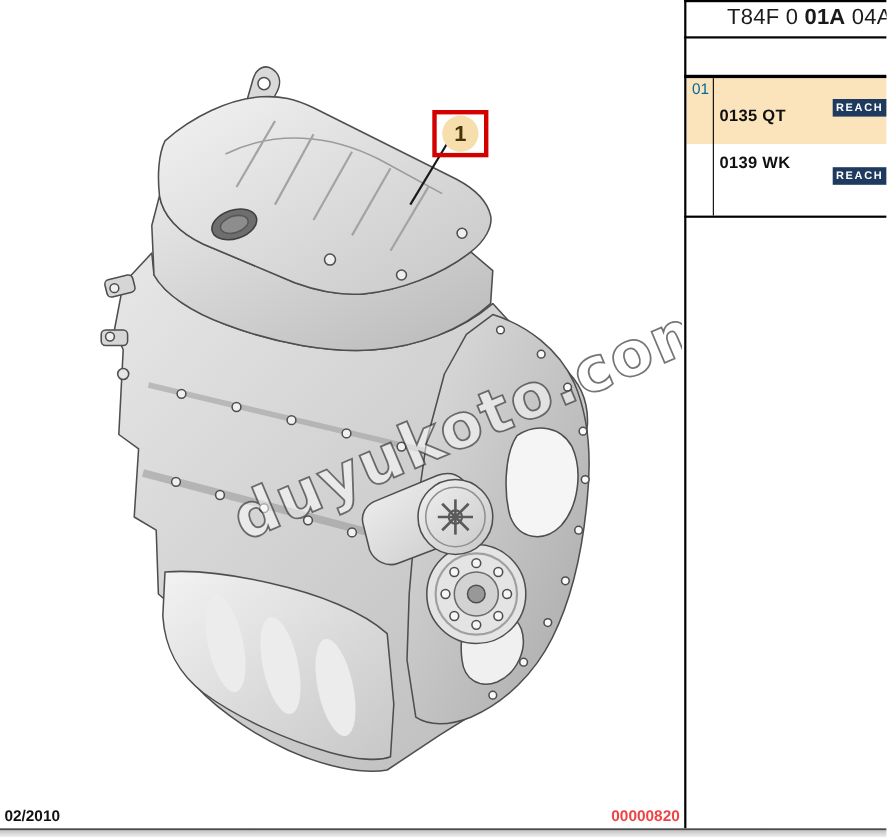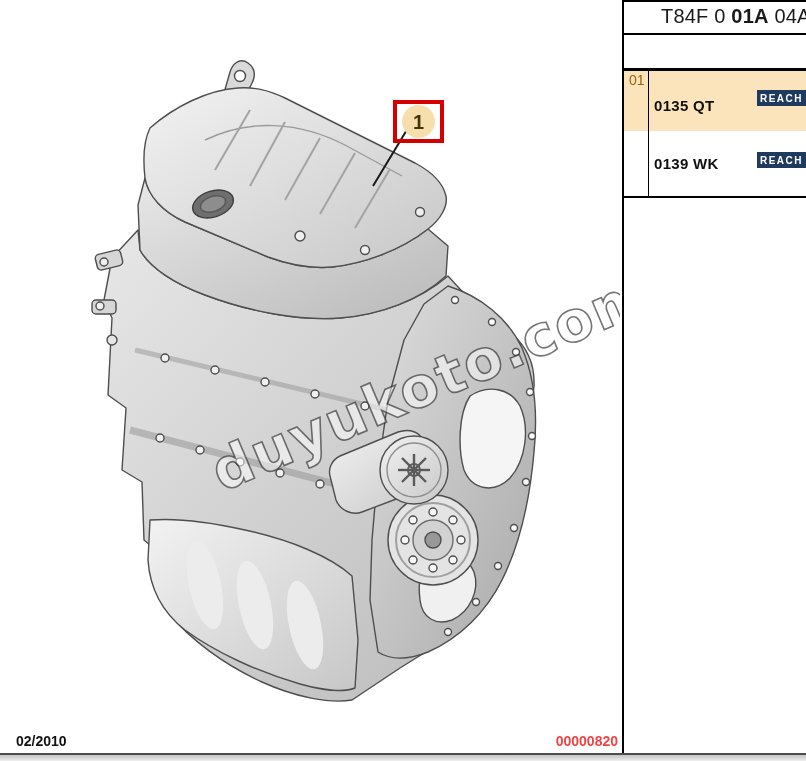--- a/index.html
+++ b/index.html
@@ -17,36 +17,36 @@
   .hl-rows-bottom{top:196px;height:2px;}
   .v-line-col{position:absolute;left:648px;top:71px;width:1px;height:125px;background:#000;}
 
   .header-cell{position:absolute;left:629px;top:5px;font-size:20px;color:#1a1a1a;white-space:nowrap;letter-spacing:0.2px;margin-left:32px;}
   .header-cell b{font-weight:bold;}
 
   .row-bg{position:absolute;left:624px;width:182px;}
   .row1{top:71px;height:60px;background:#FBE4BB;}
   .row2{top:131px;height:65px;background:#ffffff;}
 
-  .group-label{position:absolute;left:629px;top:72px;font-size:14px;color:#a16207;}
+  .group-label{position:absolute;left:629px;top:72px;font-size:14px;color:#0369a1;}
 
   .part-number{position:absolute;left:654px;font-size:15px;font-weight:bold;color:#101010;letter-spacing:0.3px;}
   .pn1{top:97px;}
-  .pn2{top:155px;}
+  .pn2{top:140px;}
 
   .reach-badge{
     position:absolute;left:757px;width:49px;height:16px;background:#1E3A5F;
     color:#fff;font-size:10px;font-weight:bold;letter-spacing:1.5px;
     display:flex;align-items:center;justify-content:center;cursor:pointer;
   }
   .badge1{top:90px;}
   .badge2{top:152px;}
 
   
-  .footer-date{position:absolute;left:16px;top:733px;font-size:14px;font-weight:bold;color:#111;}
+  .footer-date{position:absolute;left:4px;top:733px;font-size:14px;font-weight:bold;color:#111;}
   .footer-doc{position:absolute;left:448px;top:733px;width:170px;text-align:right;font-size:14px;font-weight:bold;color:#ef4444;}
   .bottom-dark{position:absolute;left:0;top:753px;width:806px;height:2px;background:#4d4d4d;}
   .bottom-light{position:absolute;left:0;top:755px;width:806px;height:6px;background:linear-gradient(#c3c3c3,#efefef);}
 
   
   .drawing{position:absolute;left:0;top:0;width:620px;height:761px;}
   svg{display:block;}
 
   .callout-box{
     position:absolute;left:393px;top:100px;width:43px;height:35px;

